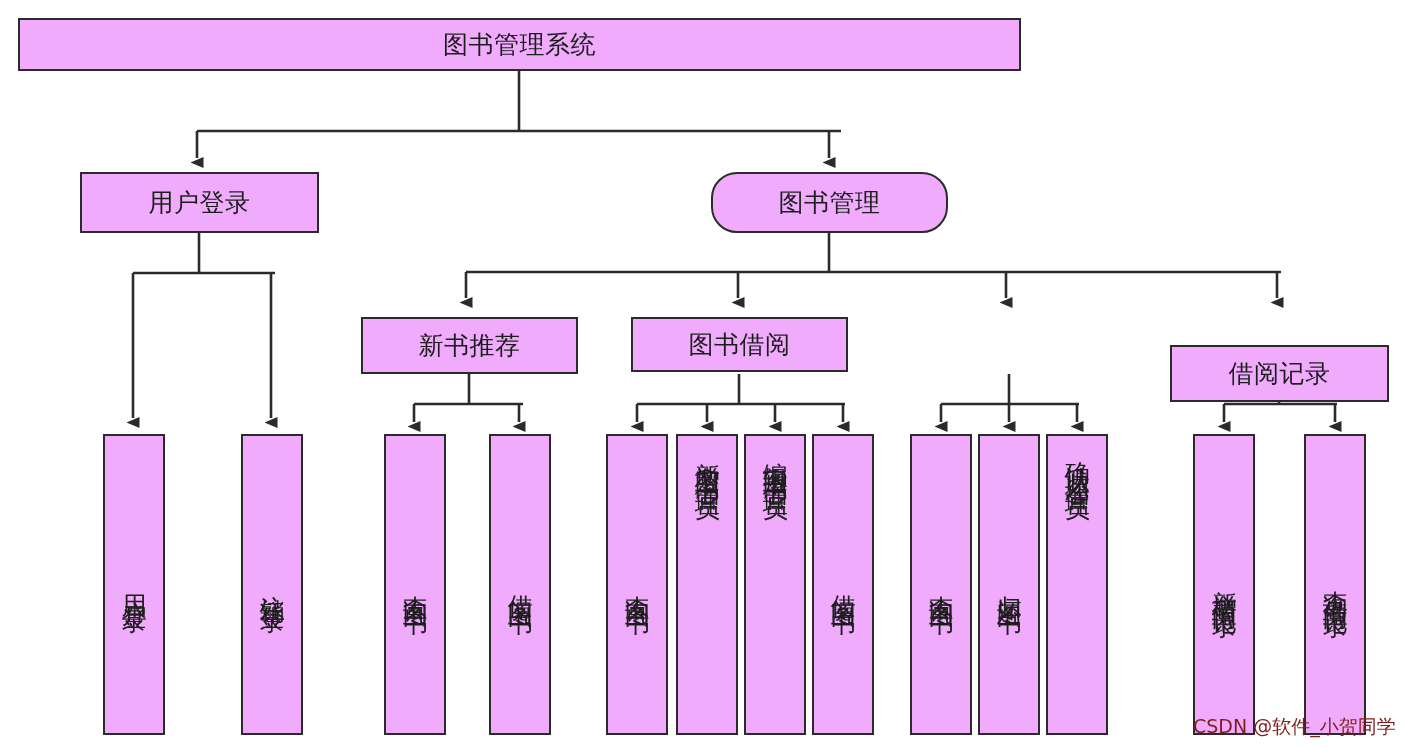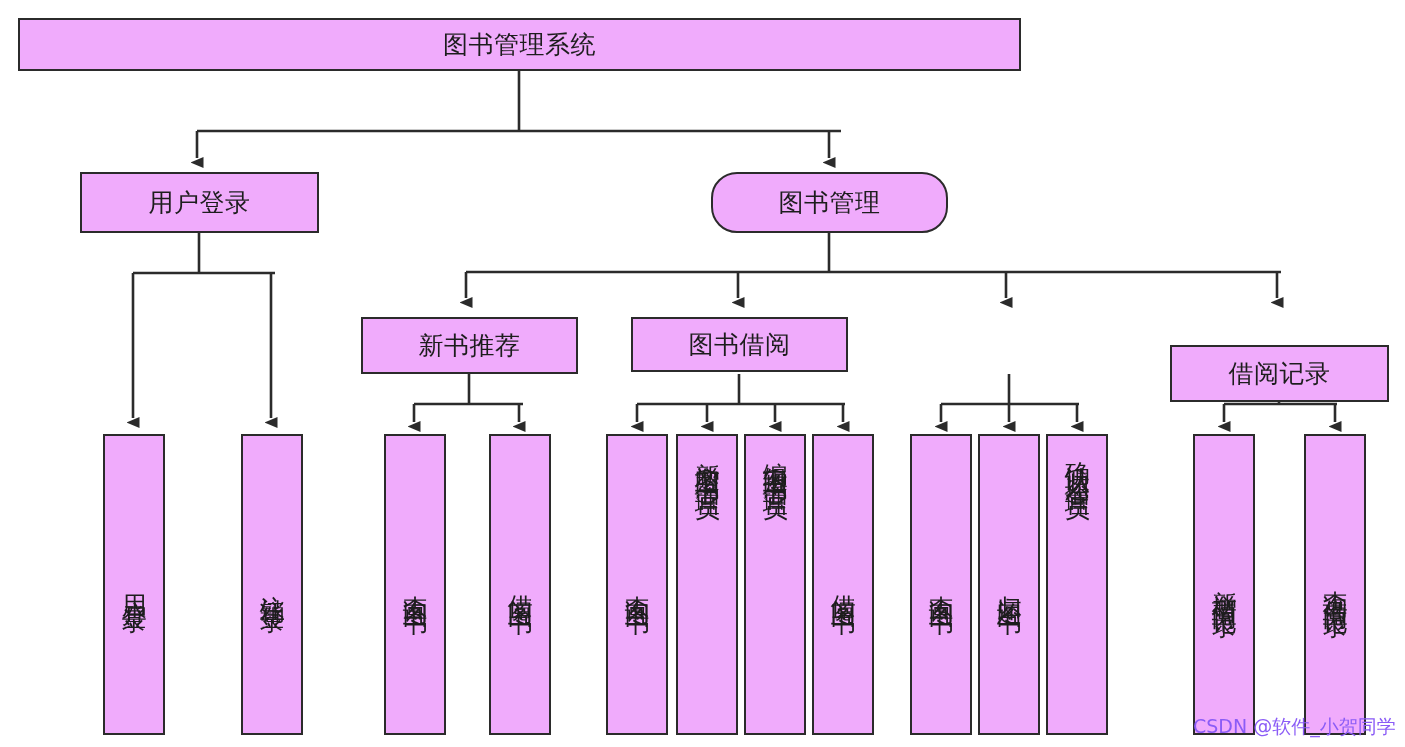--- a/index.html
+++ b/index.html
@@ -64,21 +64,21 @@
     text-align: center;
   }
   .node.leaf.tall-text {
     align-items: flex-start;
   }
   .watermark {
     position: absolute;
     left: 1193px;
     top: 714px;
     font-size: 19px;
-    color: #8b5cf6;
+    color: #7f1d1d;
     white-space: nowrap;
     font-family: "DejaVu Sans", "Liberation Sans", sans-serif;
   }
 </style>
 </head>
 <body>
 
 <div id="diagram-root">
 
   <svg class="edges" viewBox="0 0 1405 747">

